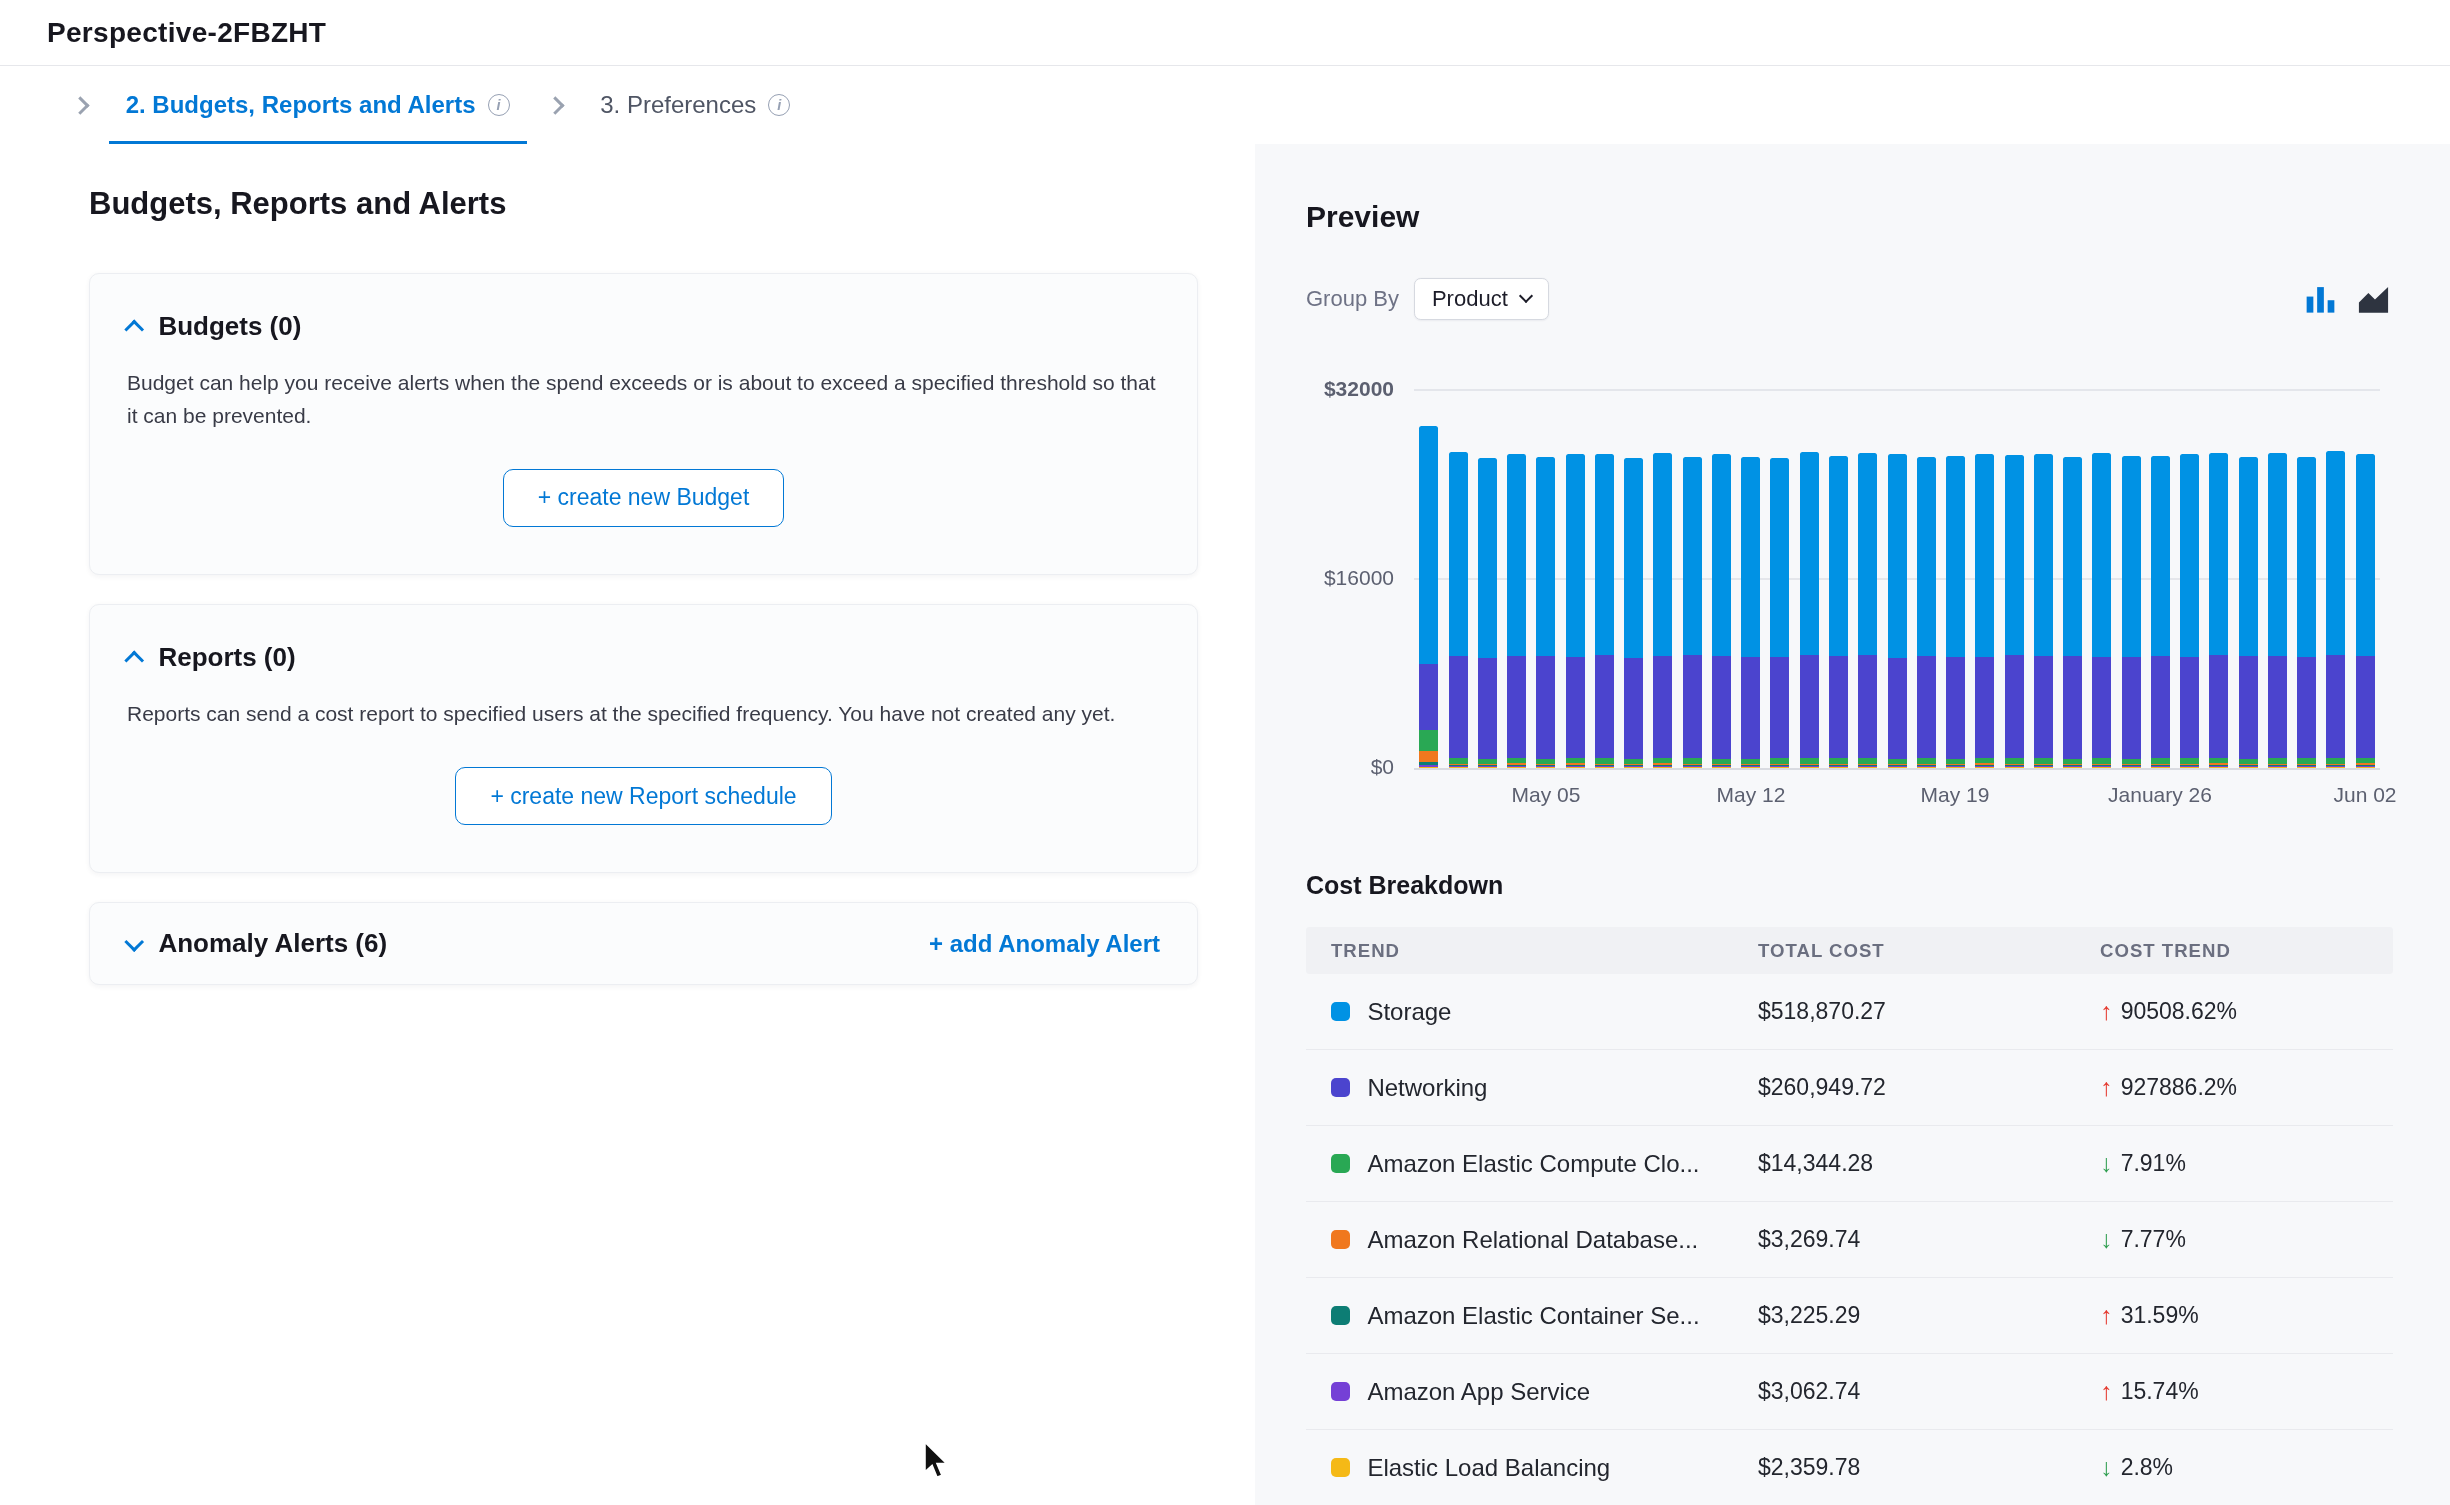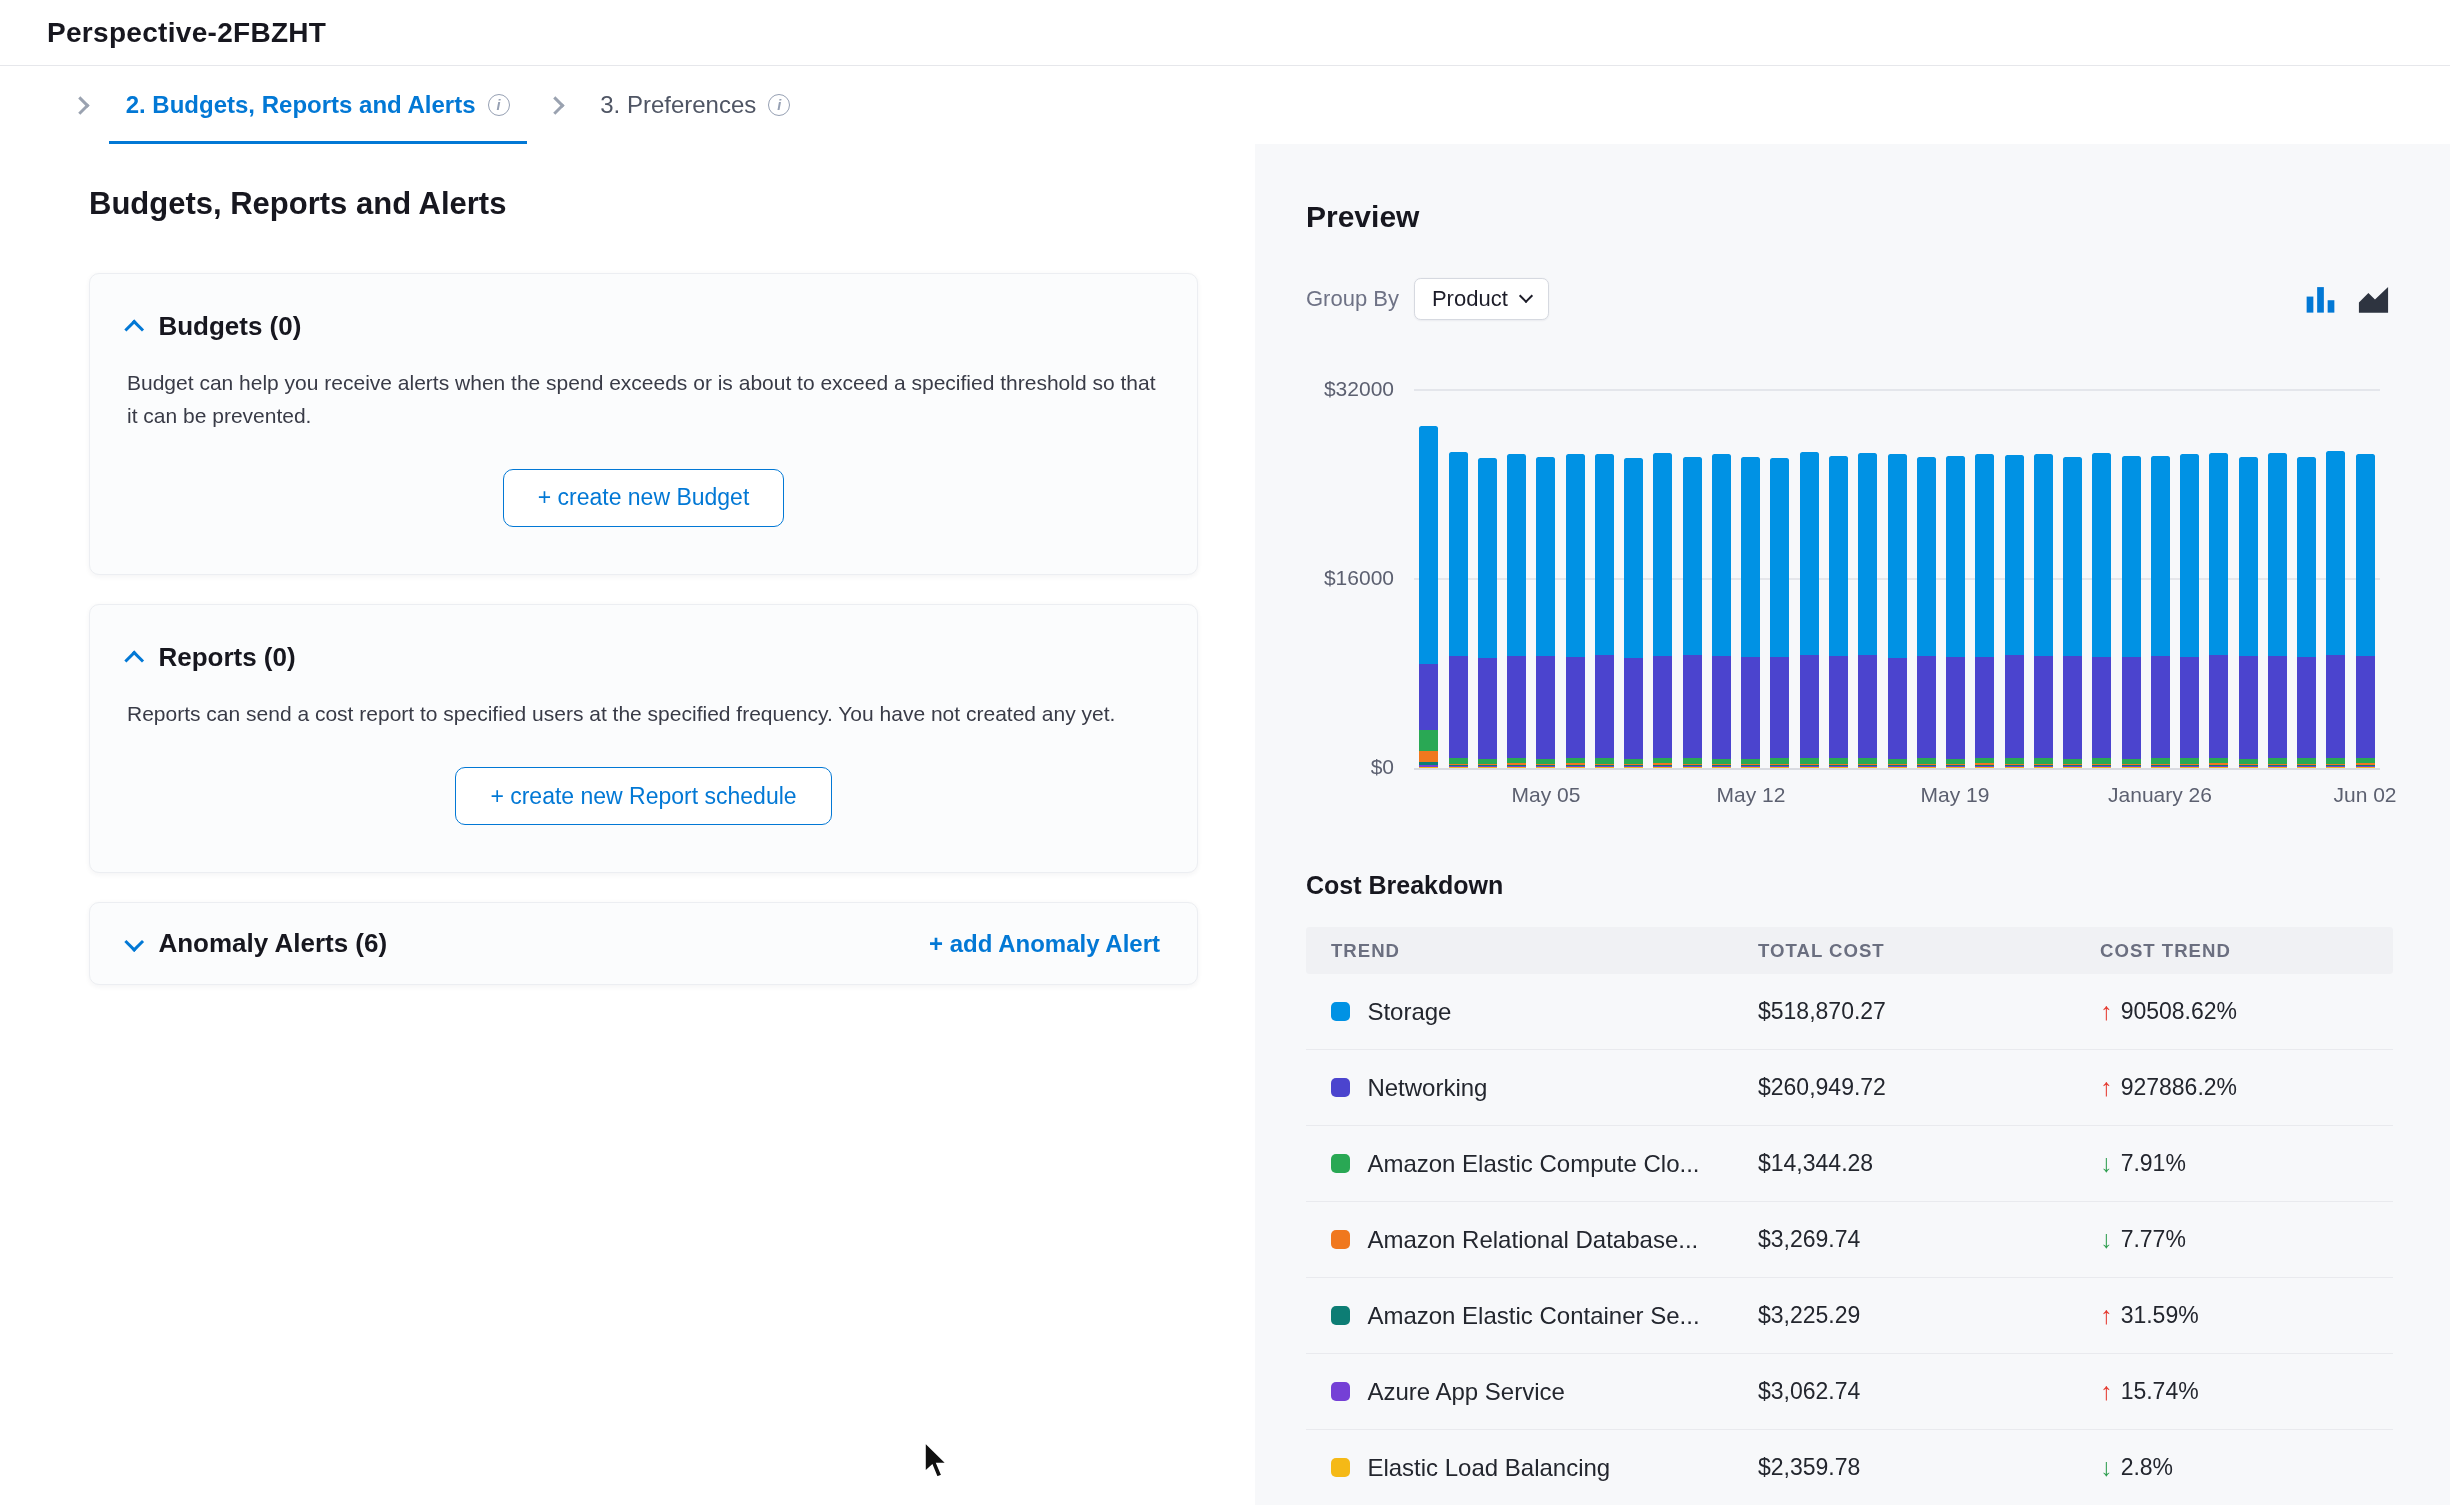--- a/index.html
+++ b/index.html
@@ -493,21 +493,21 @@
           <div class="seg" style="height: 1.2px; background: rgb(117, 64, 214);"></div>
           <div class="seg" style="height: 1.2px; background: rgb(13, 125, 116);"></div>
           <div class="seg" style="height: 1.3px; background: rgb(240, 120, 30);"></div>
           <div class="seg" style="height: 5.2px; background: rgb(41, 168, 84);"></div>
           <div class="seg" style="height: 102px; background: rgb(75, 68, 206);"></div>
           <div class="seg" style="height: 202px; background: rgb(0, 146, 228); border-radius: 2.5px 2.5px 0px 0px;"></div>
         </div>
       </div>
   <div class="ylabel" style="top: 389px;">$0</div>
       <div class="ylabel" style="top: 200px;">$16000</div>
-      <div class="ylabel" style="top: 11px;">$32000</div>
+      <div class="ylabel" style="top: 11px; font-weight: bold;">$32000</div>
       <div class="xlabel" style="left: 240px;">May 05</div>
       <div class="xlabel" style="left: 445px;">May 12</div>
       <div class="xlabel" style="left: 649px;">May 19</div>
       <div class="xlabel" style="left: 854px;">January 26</div>
       <div class="xlabel" style="left: 1059px;">Jun 02</div>
     </div>
 
   <h3 class="cb-heading">Cost Breakdown</h3>
   <div class="cb-table" id="cb-table">
       <div class="cb-header">
@@ -566,21 +566,21 @@
         </div>
         <div class="cb-cell cb-cost">$3,225.29</div>
         <div class="cb-cell trend-cell">
           <span class="trend-arrow" style="color: rgb(229, 57, 46);">↑</span>
           <span class="trend-val">31.59%</span>
         </div>
       </div>
       <div class="cb-row">
         <div class="cb-cell name-cell">
           <span class="legend-square" style="background: rgb(117, 64, 214);"></span>
-          <span class="cb-name">Azure App Service</span>
+          <span class="cb-name">Amazon App Service</span>
         </div>
         <div class="cb-cell cb-cost">$3,062.74</div>
         <div class="cb-cell trend-cell">
           <span class="trend-arrow" style="color: rgb(229, 57, 46);">↑</span>
           <span class="trend-val">15.74%</span>
         </div>
       </div>
       <div class="cb-row">
         <div class="cb-cell name-cell">
           <span class="legend-square" style="background: rgb(245, 185, 22);"></span>

